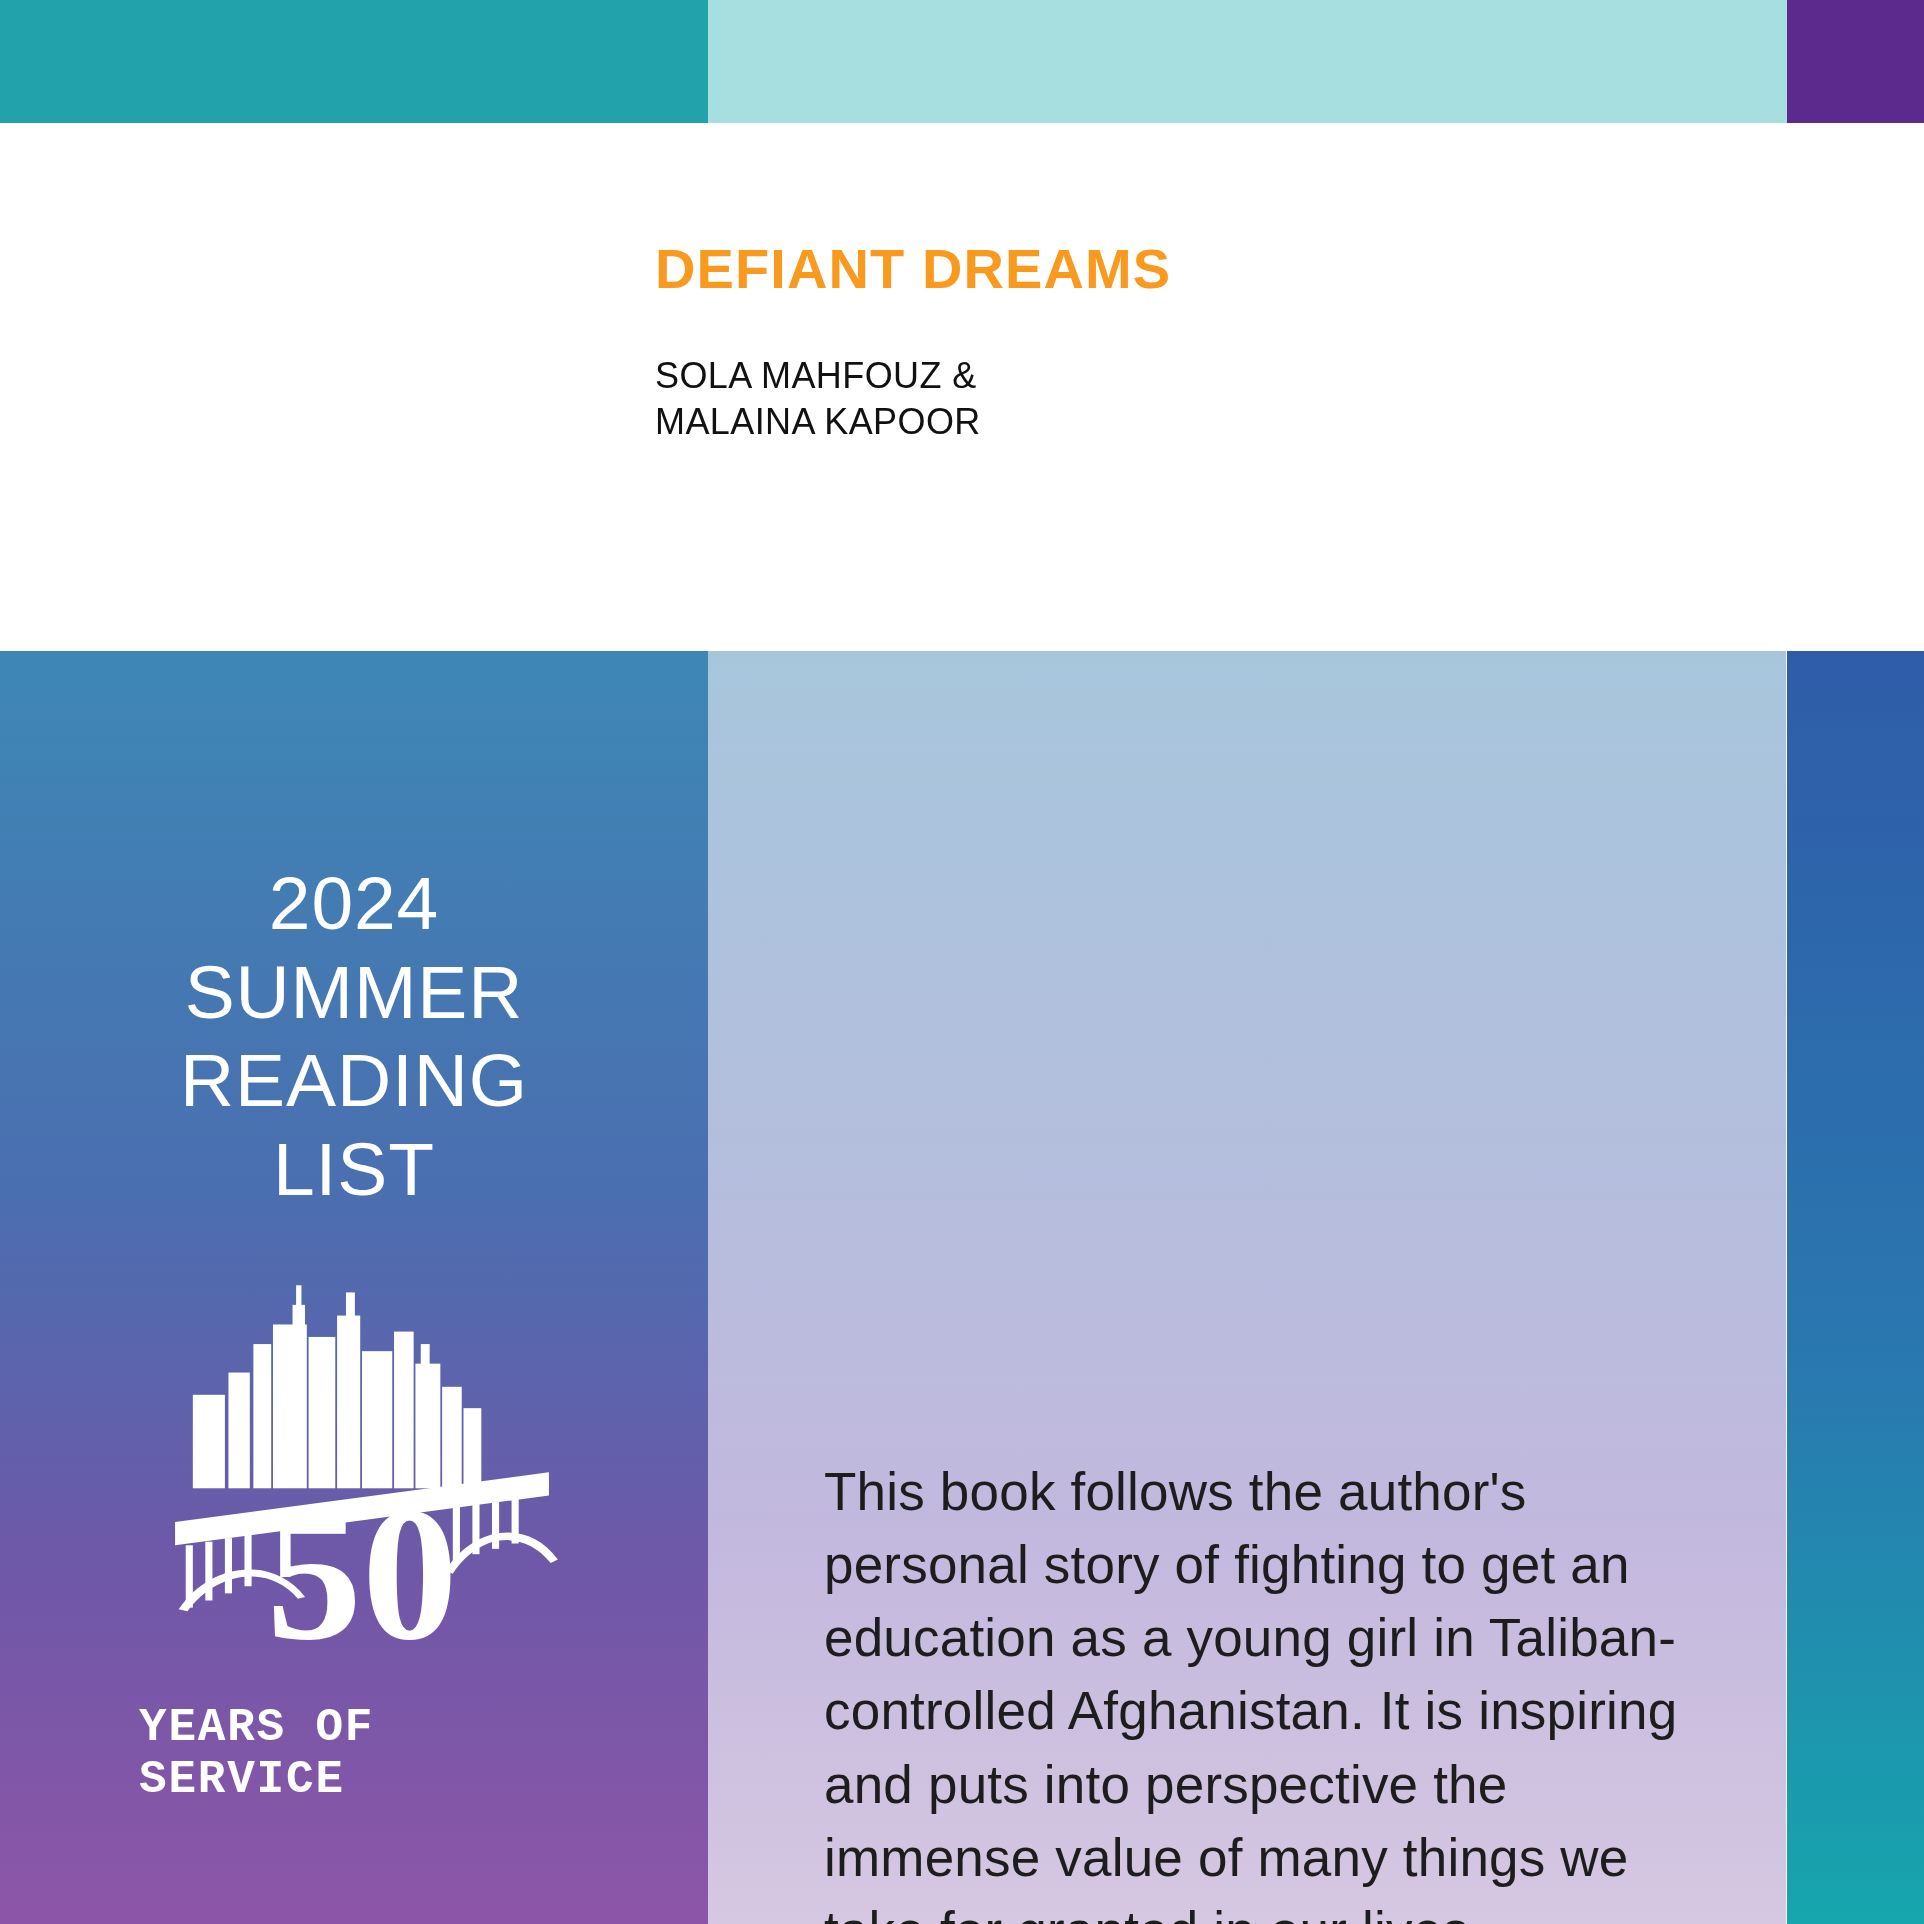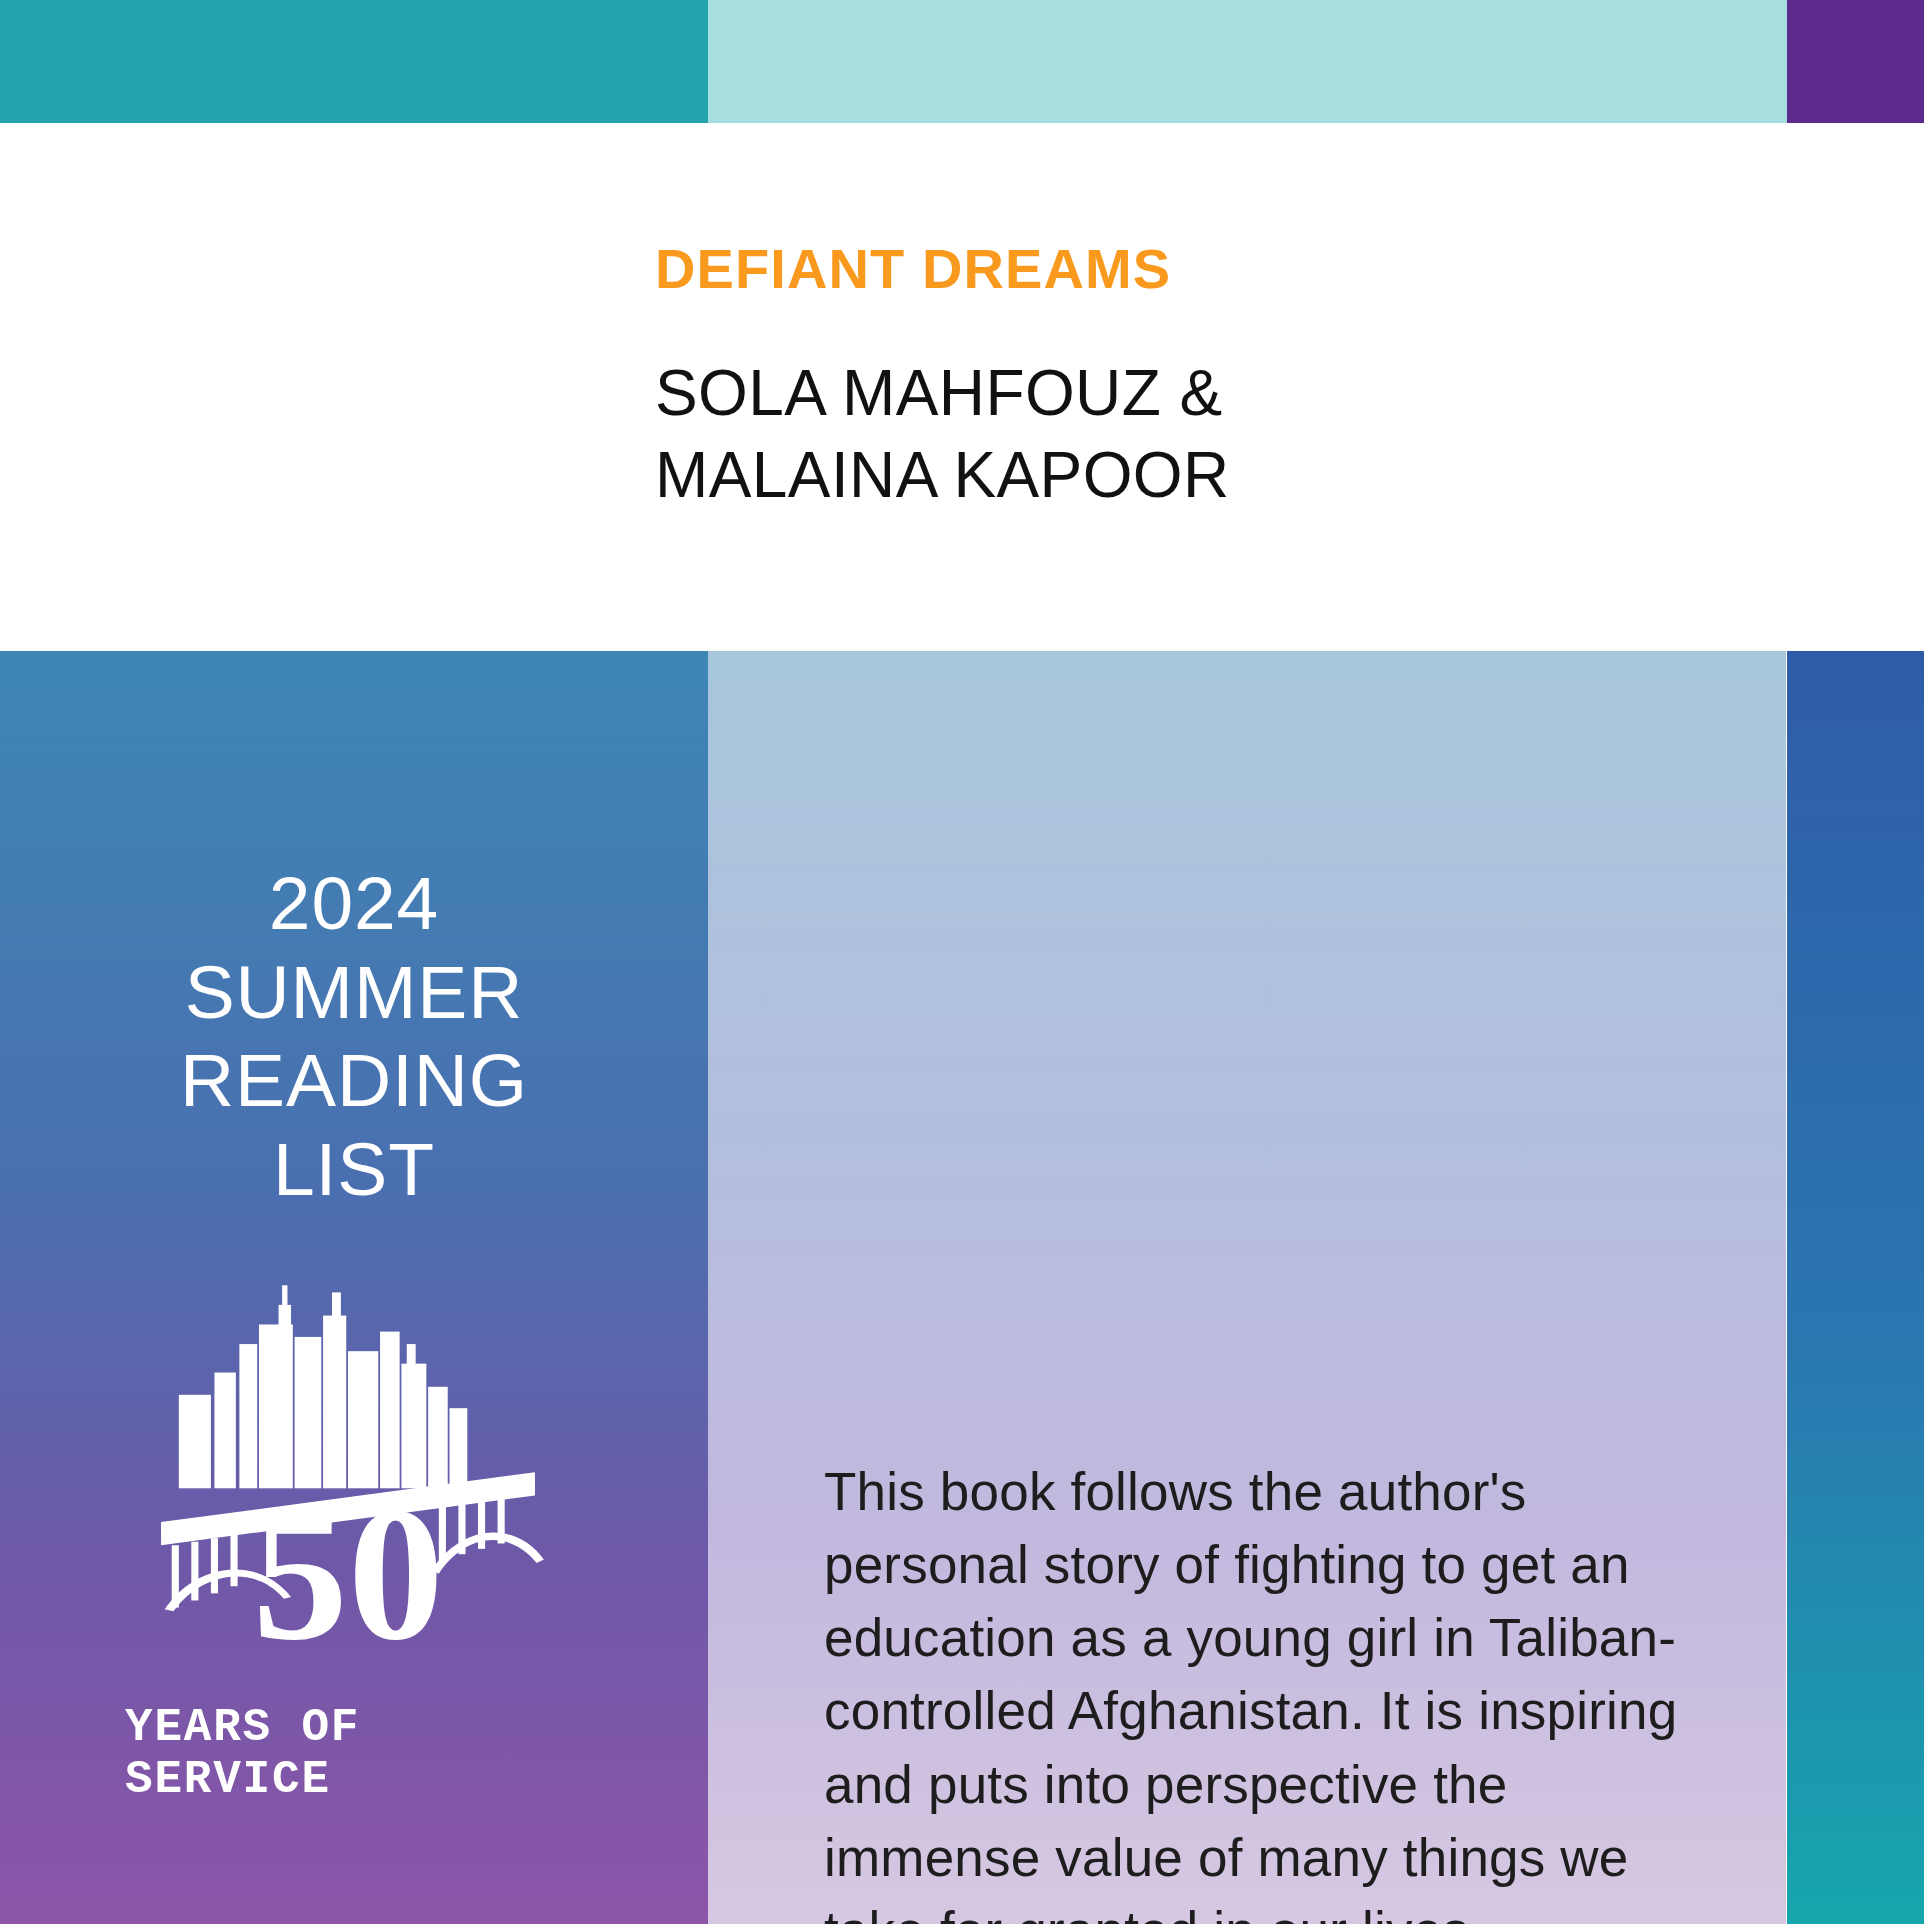--- a/index.html
+++ b/index.html
@@ -62,21 +62,21 @@
     font-size: 56px;
     font-weight: bold;
     letter-spacing: 1.1px;
     color: #f99a1e;
     white-space: nowrap;
   }
   .book-authors {
     position: absolute;
     left: 655px;
     top: 230px;
-    font-size: 64px;
+    font-size: 36px;
     font-weight: normal;
     line-height: 1.28;
     color: #111111;
     letter-spacing: 0.4px;
     white-space: pre-line;
   }
 
   
   .lower {
     position: absolute;
@@ -121,21 +121,21 @@
     font-size: 75px;
     line-height: 1.18;
     font-weight: normal;
     letter-spacing: 0.9px;
     white-space: pre-line;
     margin-top: 16px;
   }
 
   .logo-wrap {
     position: absolute;
-    left: 125px;
+    left: 139px;
     top: 588px;
     width: 446px;
     height: 552px;
   }
   .logo-wrap svg {
     display: block;
     width: 100%;
     height: 100%;
   }
   .logo-text {

